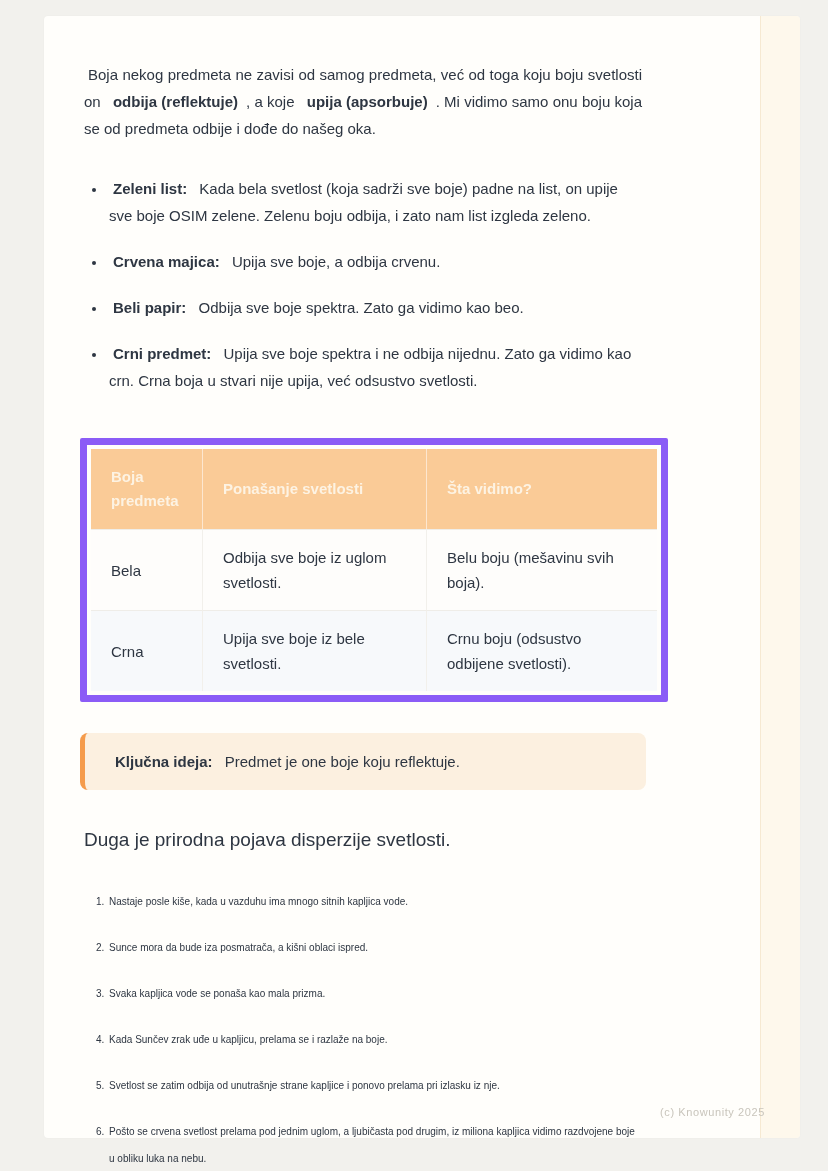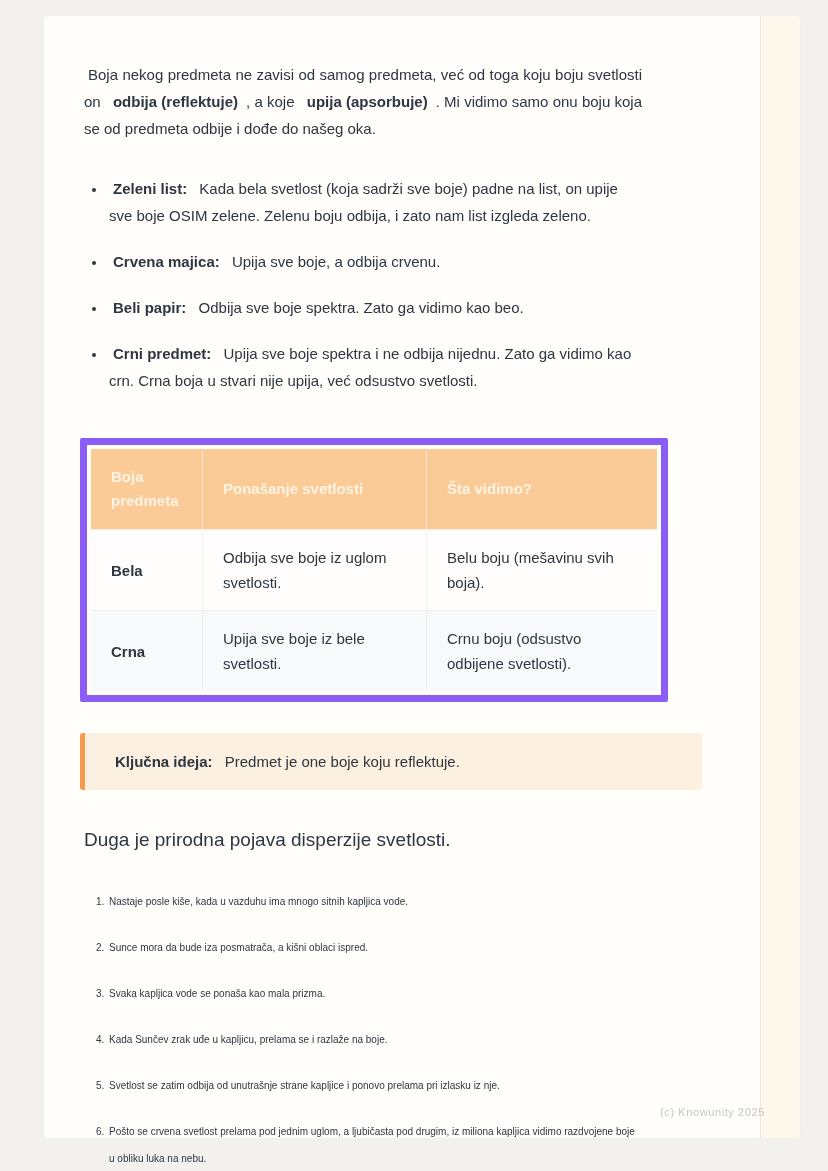--- a/index.html
+++ b/index.html
@@ -97,26 +97,26 @@
     font-size: 15px;
     text-align: left;
     vertical-align: middle;
     padding: 15px 20px;
     line-height: 25px;
     border-top: 1px solid #EFEDE8;
     border-right: 1px solid #F2F0EB;
   }
   td:last-child { border-right: none; }
   tr.alt td { background: var(--row-alt-bg); }
-  td.rowlabel { font-weight: bold; }
+  td.rowlabel { font-weight: normal; }
   .callout {
-    width: 622px;
+    width: 566px;
     background: var(--callout-bg);
     border-left: 5px solid var(--accent-orange);
-    border-radius: 3px;
+    border-radius: 8px;
     padding: 17px 20px 16px 26px;
     font-size: 15px;
     line-height: 24px;
     color: var(--text-dark);
     margin-bottom: 33px;
   }
   h2.section-heading {
     font-size: 24px;
     font-weight: bold;
     color: var(--heading-light);

